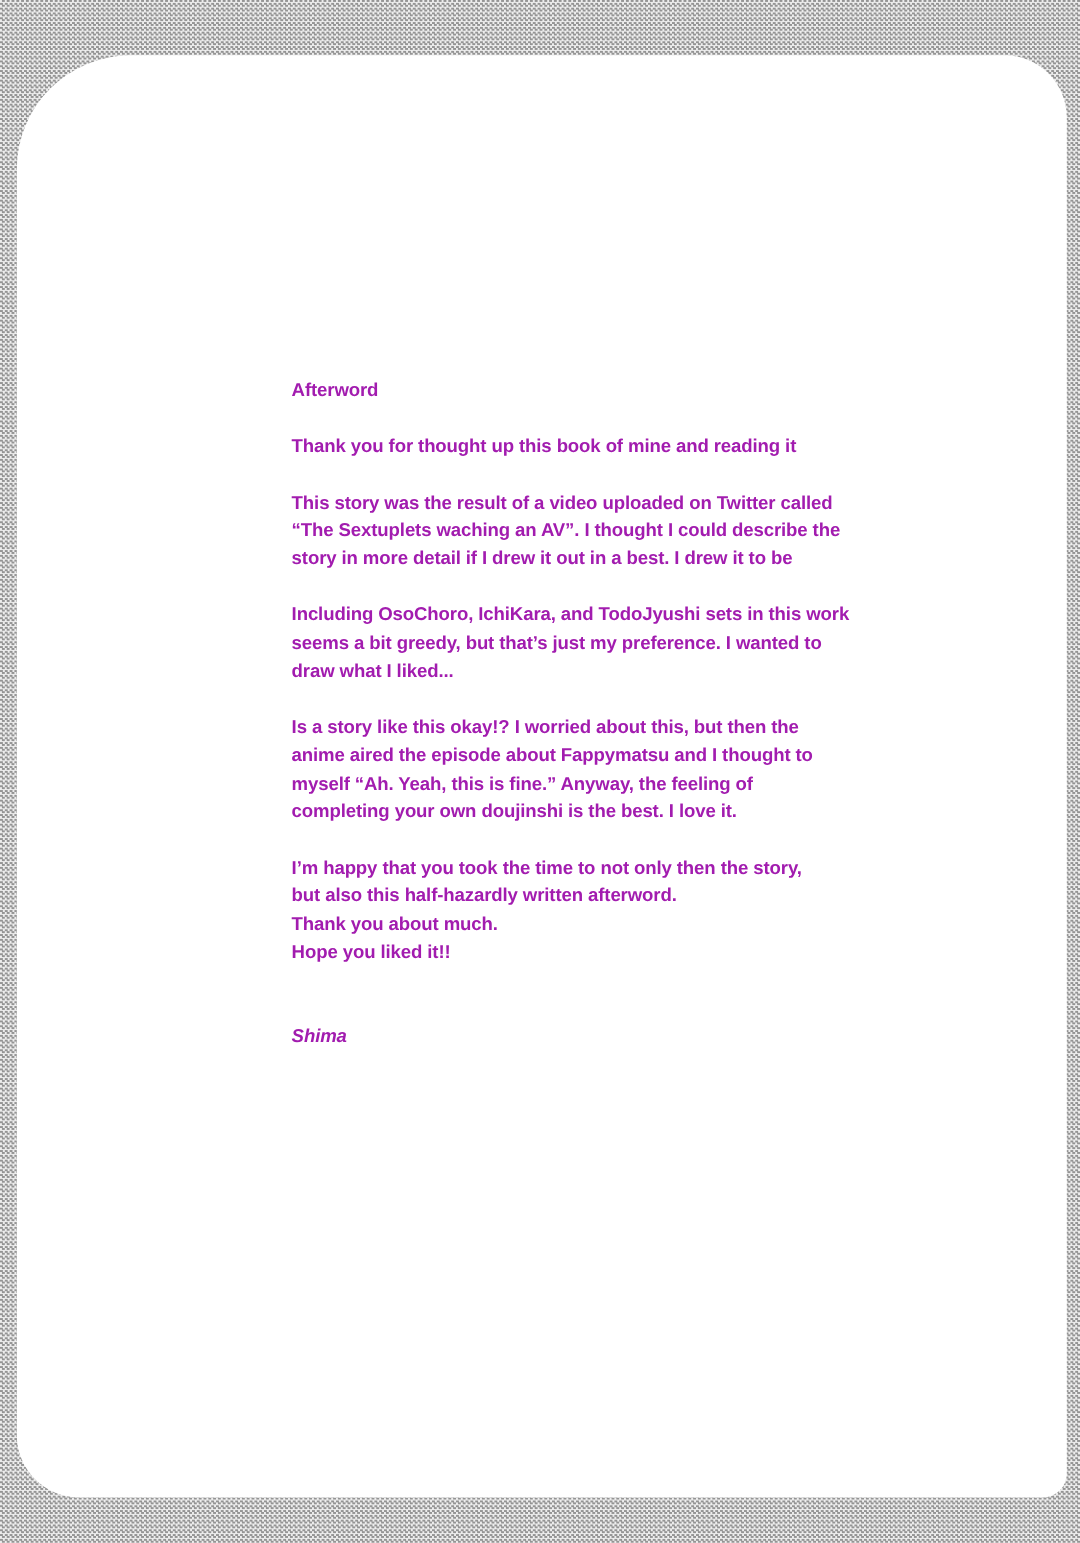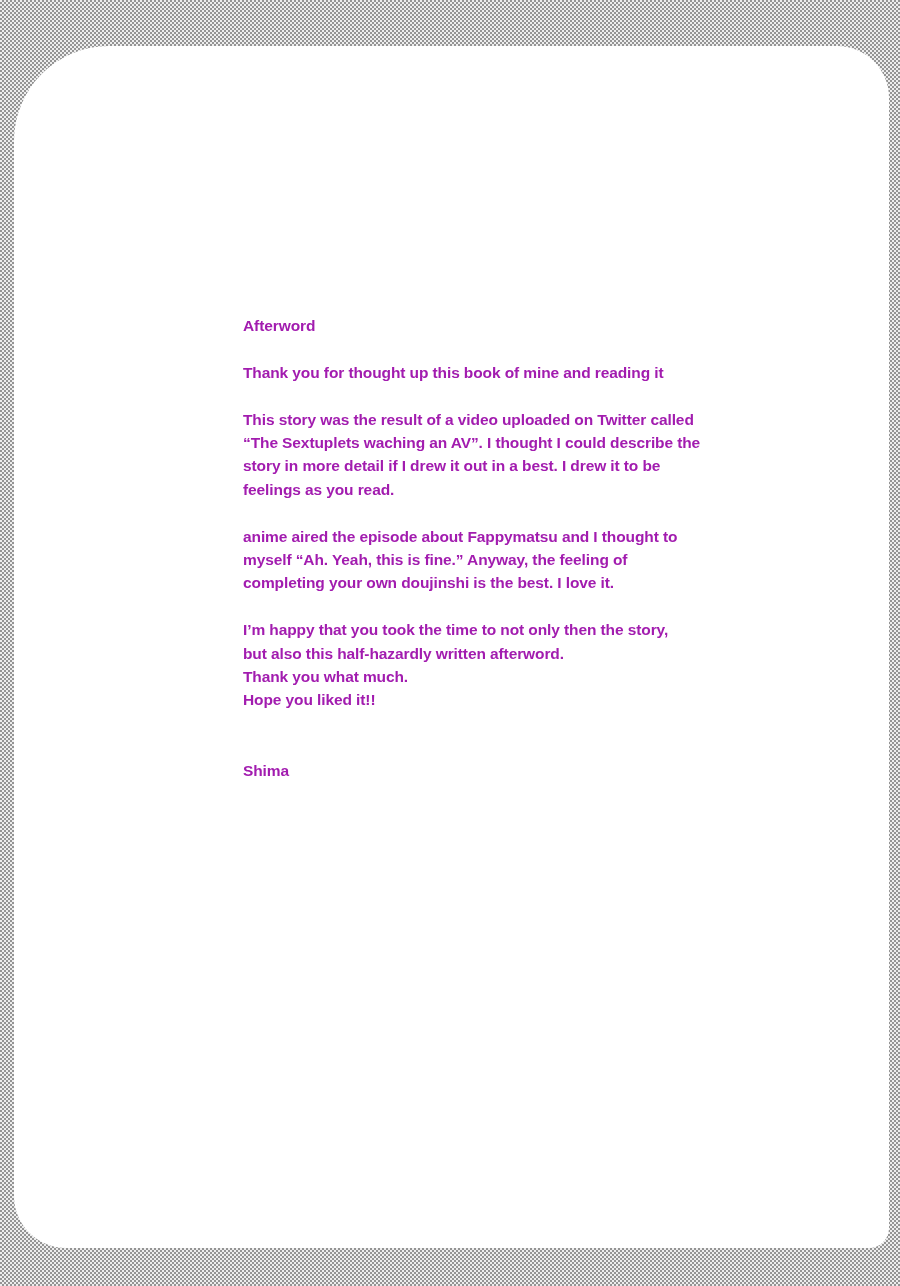--- a/index.html
+++ b/index.html
@@ -37,54 +37,60 @@
     margin-top: 22px;
   }
   .para {
     margin: 0 0 23.4px 0;
   }
   .line {
     white-space: pre;
   }
   .signature {
     margin-top: 46.8px;
+    font-style: italic;
   }
 </style>
 </head>
 <body>
 
 <div class="page">
   <div class="text-block">
 
     <div class="para">
       <div class="line">Afterword</div>
     </div>
 
     <div class="para">
       <div class="line">Thank you for thought up this book of mine and reading it</div>
     </div>
 
     <div class="para">
       <div class="line">This story was the result of a video uploaded on Twitter called</div>
       <div class="line">“The Sextuplets waching an AV”. I thought I could describe the</div>
       <div class="line">story in more detail if I drew it out in a best. I drew it to be</div>
-      <div class="line">feelings as you read.</div>
     </div>
 
+    <div class="para">
+      <div class="line">Including OsoChoro, IchiKara, and TodoJyushi sets in this work</div>
+      <div class="line">seems a bit greedy, but that’s just my preference. I wanted to</div>
+      <div class="line">draw what I liked...</div>
+    </div>
 
     <div class="para">
+      <div class="line">Is a story like this okay!? I worried about this, but then the</div>
       <div class="line">anime aired the episode about Fappymatsu and I thought to</div>
       <div class="line">myself “Ah. Yeah, this is fine.” Anyway, the feeling of</div>
       <div class="line">completing your own doujinshi is the best. I love it.</div>
     </div>
 
     <div class="para">
       <div class="line">I’m happy that you took the time to not only then the story,</div>
       <div class="line">but also this half-hazardly written afterword.</div>
-      <div class="line">Thank you what much.</div>
+      <div class="line">Thank you about much.</div>
       <div class="line">Hope you liked it!!</div>
     </div>
 
     <div class="para signature">
       <div class="line">Shima</div>
     </div>
 
   </div>
 </div>
 

